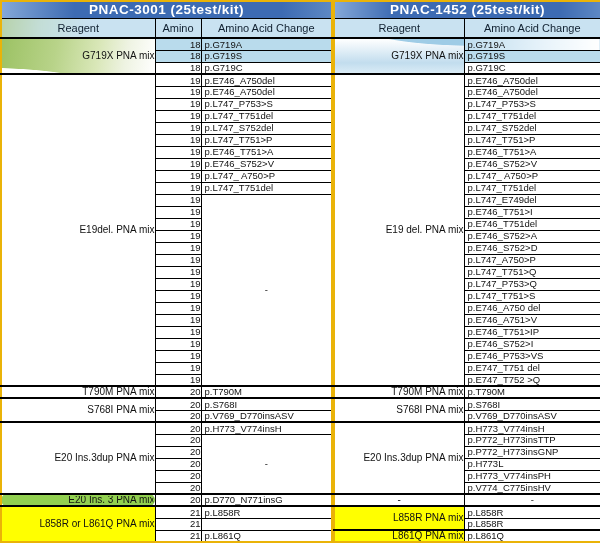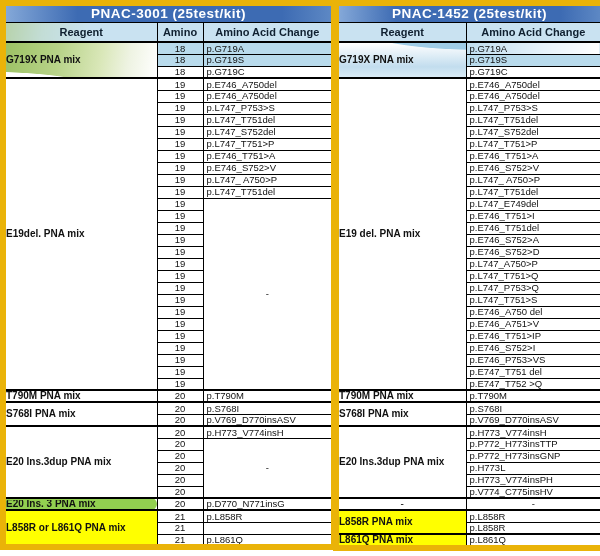--- a/index.html
+++ b/index.html
@@ -6,33 +6,33 @@
     --title-bar-blue:#3d6bb3;
     --header-light-blue:#c9e2f1;
     --row-highlight-blue:#b9dbec;
     --highlight-yellow:#ffff00;
     --highlight-green:#92d050;
   }
   html,body{margin:0;padding:0;background:#fff;}
   body{width:600px;height:556px;font-family:"Liberation Sans",sans-serif;}
   .wrap{position:relative;width:600px;height:556px;background:#fff;overflow:hidden;}
   table{border-collapse:collapse;table-layout:fixed;position:absolute;top:0;height:533px;
-        border:6px solid #eab308;}
+        border:2px solid #eab308;}
   .tbl-left{left:0;width:331px;}
   .tbl-right{left:333px;width:267px;}
   th,td{border:1px solid #000;padding:0;overflow:hidden;white-space:nowrap;
         font-size:9.5px;color:#111;line-height:1;vertical-align:middle;}
   th.title{height:16px;background:linear-gradient(90deg,#84a8d8,var(--title-bar-blue) 22%,var(--title-bar-blue) 85%,#5d88c4);
            color:#fff;font-weight:bold;font-size:13.5px;letter-spacing:.5px;}
-  th.colhead{height:18px;background:var(--header-light-blue);font-weight:bold;
+  th.colhead{height:18px;background:var(--header-light-blue);font-weight:normal;
              font-size:11px;color:#102030;}
   th.colhead.green-tint{background:linear-gradient(100deg,#b7d2ab,#c3ddd6 25%,var(--header-light-blue) 55%);}
   tbody tr{height:12px;}
-  td.reagent{font-weight:bold;font-size:10px;text-align:left;background:#fff;}
-  td.exon{text-align:center;}
+  td.reagent{font-weight:normal;font-size:10px;text-align:right;background:#fff;}
+  td.exon{text-align:right;}
   td.amino{text-align:left;padding-left:3px;}
   td.dash{text-align:center;padding-left:0;font-weight:normal;}
   tr.section-start > td{border-top:2px solid #000;}
   tr.bg-blue td:not(.reagent){background:var(--row-highlight-blue);}
   tr.bg-fade td:not(.reagent){background:linear-gradient(90deg,#bfddee,#e8f3fa 60%,#ffffff);}
   td.reagent.wave-green{background:
       radial-gradient(140% 95% at -15% 135%, #ffffff 52%, rgba(255,255,255,0) 54%),
       linear-gradient(100deg,#9cc264,#b8d389 35%,#d9e7b8 62%,#eef3e2 80%,#ffffff);}
   td.reagent.wave-blue{background:
       radial-gradient(160% 110% at 110% -45%, #9fcce6 58%, rgba(255,255,255,0) 60%),

